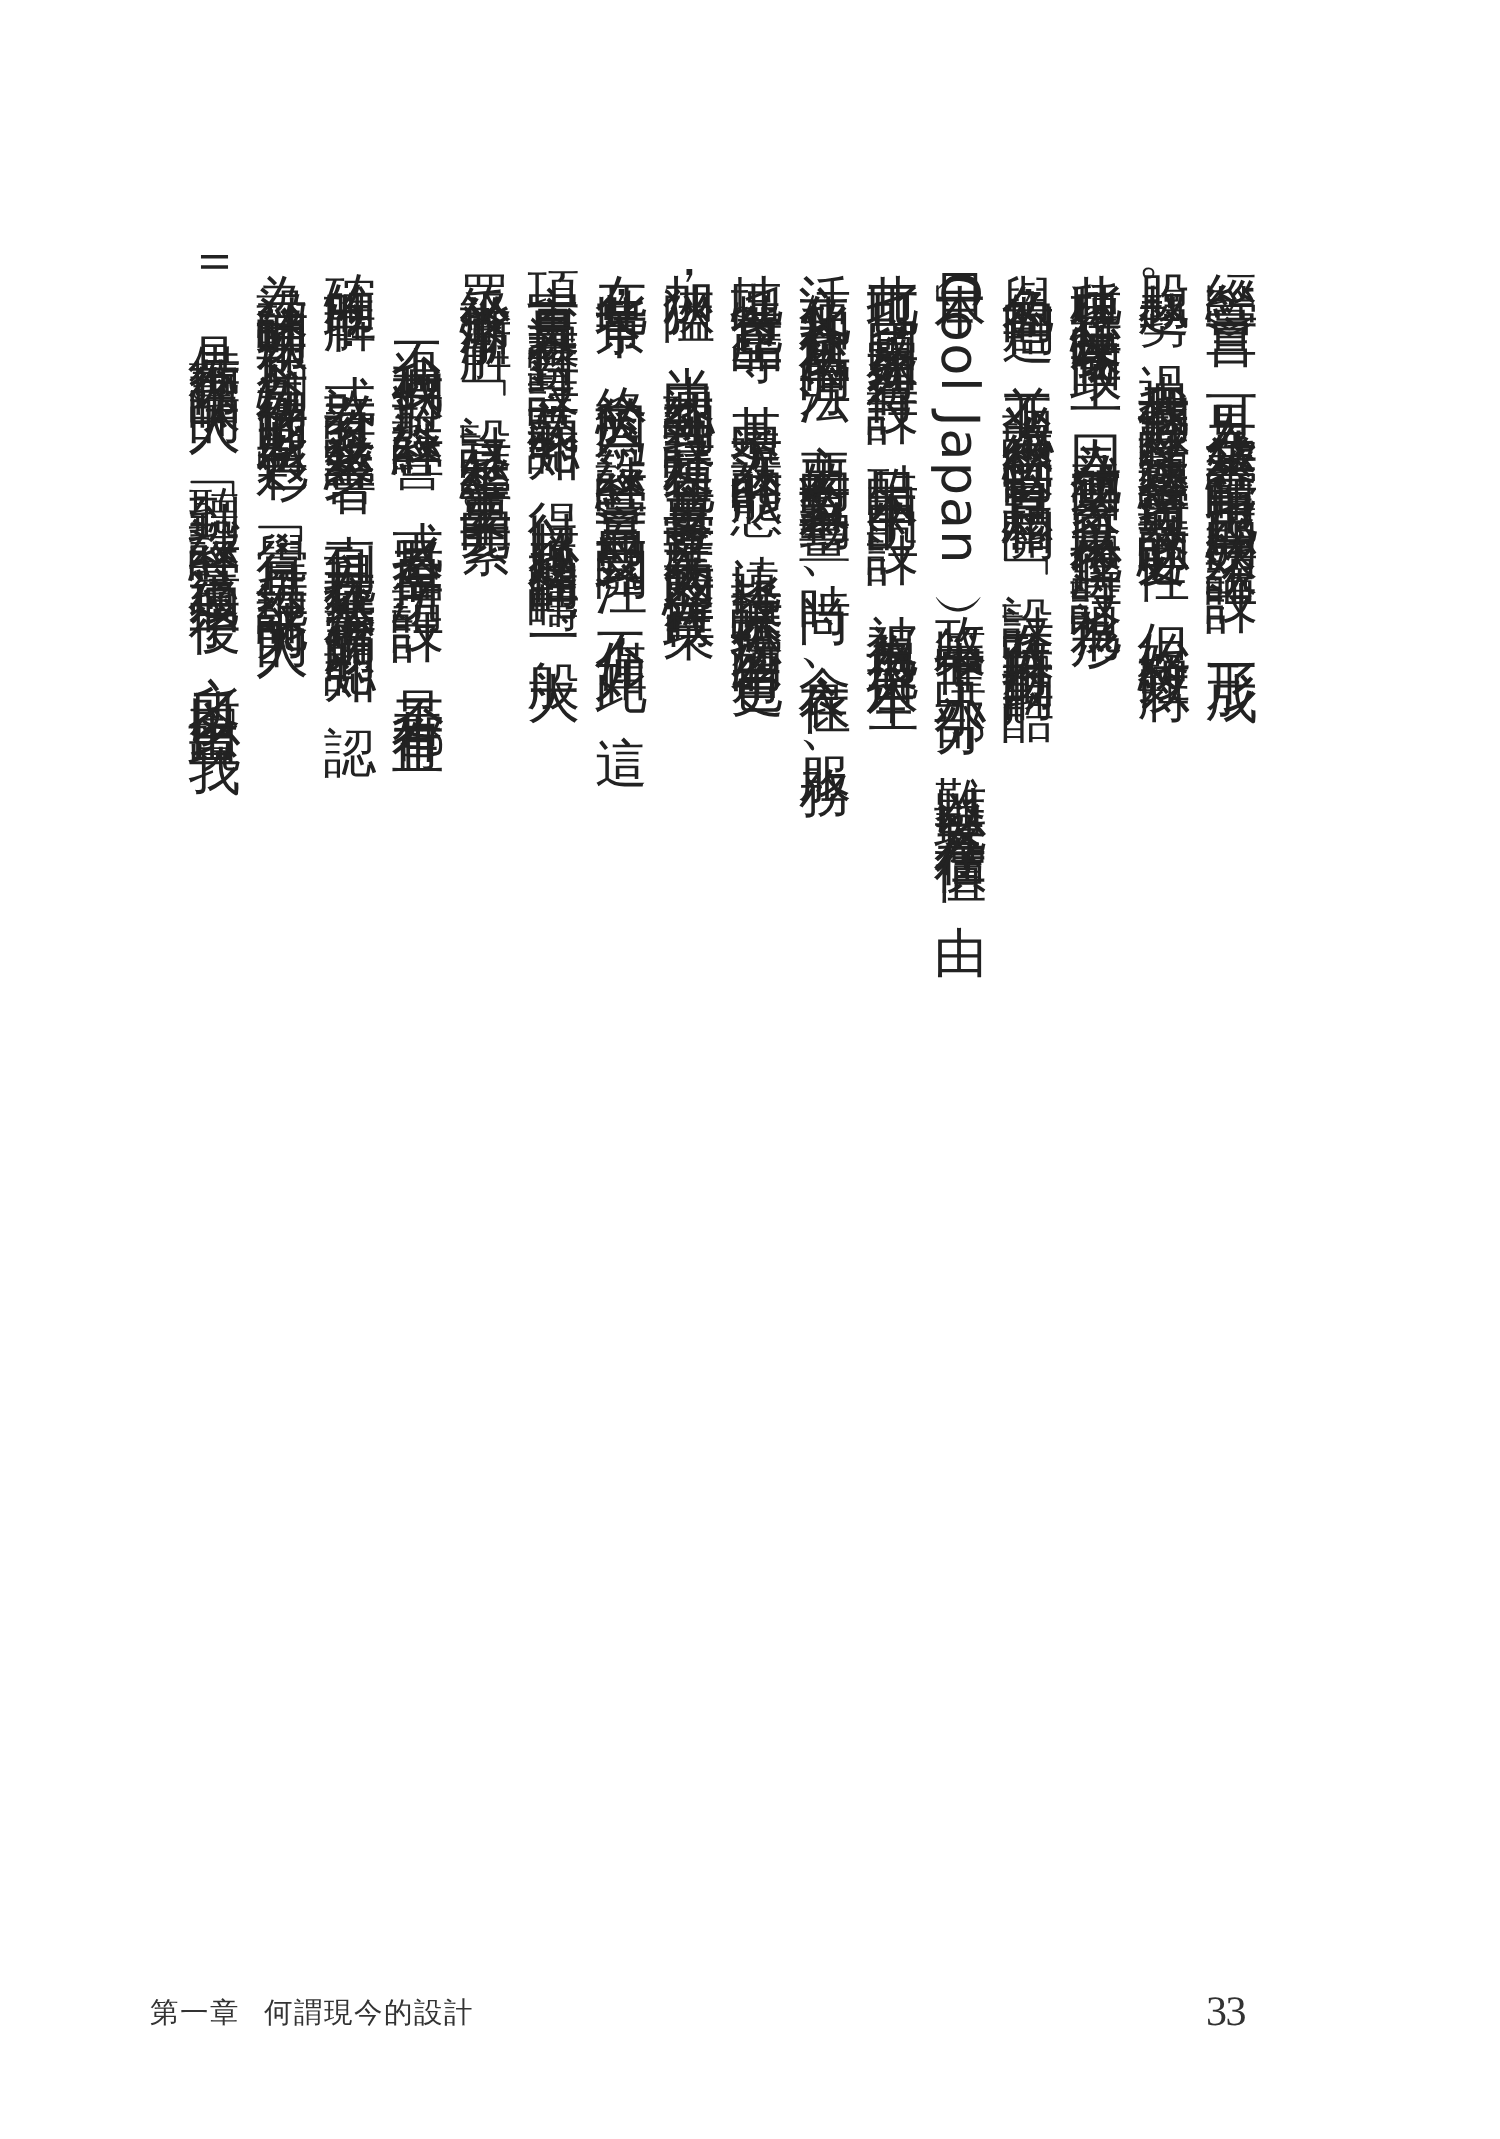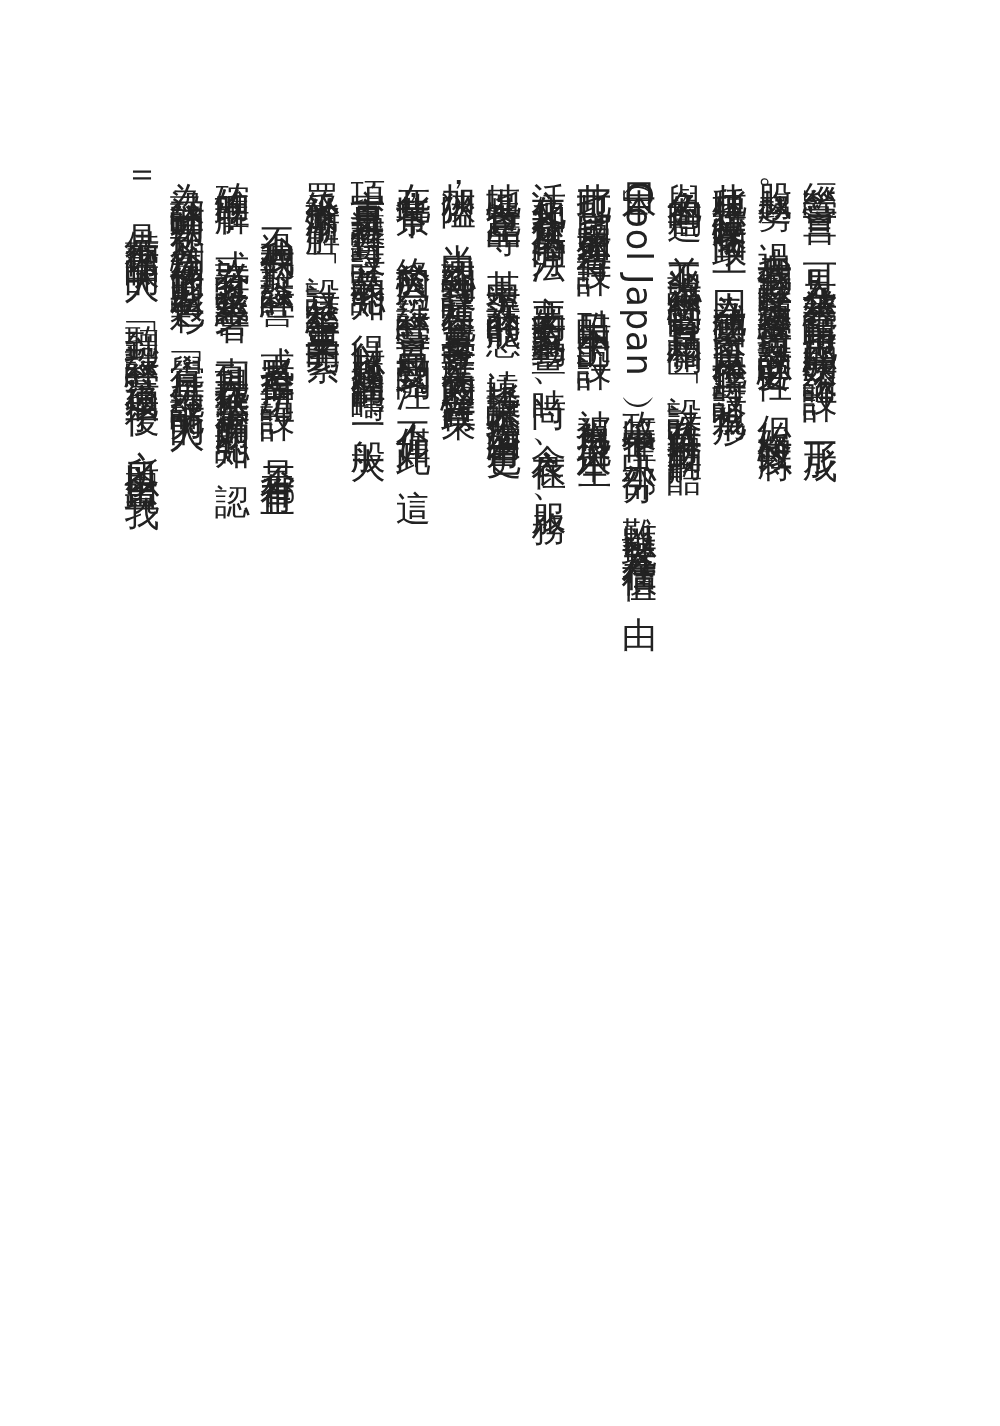--- a/index.html
+++ b/index.html
@@ -90,14 +90,20 @@
     <span class="col">加狹隘，尚未認知到設計是一種包含主要骨幹產業在內的整合性政策。</span>
     <span class="col">在此背景下，終於因為《「設計經營」宣言》而受到關注。不僅如此，這</span>
     <span class="col">項宣言更讓社會對「設計」意義的認知，得以超越過往的範疇。一般大</span>
     <span class="col">眾終於漸漸了解，「設計」是經營上重要的元素。</span>
     <span class="col indent">不過我們對於「設計經營」，或者是今日所謂「設計」，是否都有正</span>
     <span class="col">確的理解？或許有許多企業經營者，直到現在依然帶著偏頗的認知，認</span>
     <span class="col">為設計的功用在於「創造物件的形狀與色彩」，覺得「具備設計能力的人</span>
     <span class="col">＝具備藝術品味的人」。聽到「設計經營」這幾個字後，之所以會出現「我</span>
   </div>
 
+  <div class="footer">
+    <div class="footer-chapter">
+      <span class="chapter-num">第一章</span><span>何謂現今的設計</span>
+    </div>
+    <div class="footer-page">33</div>
+  </div>
 
 </div>
 
 </body></html>

